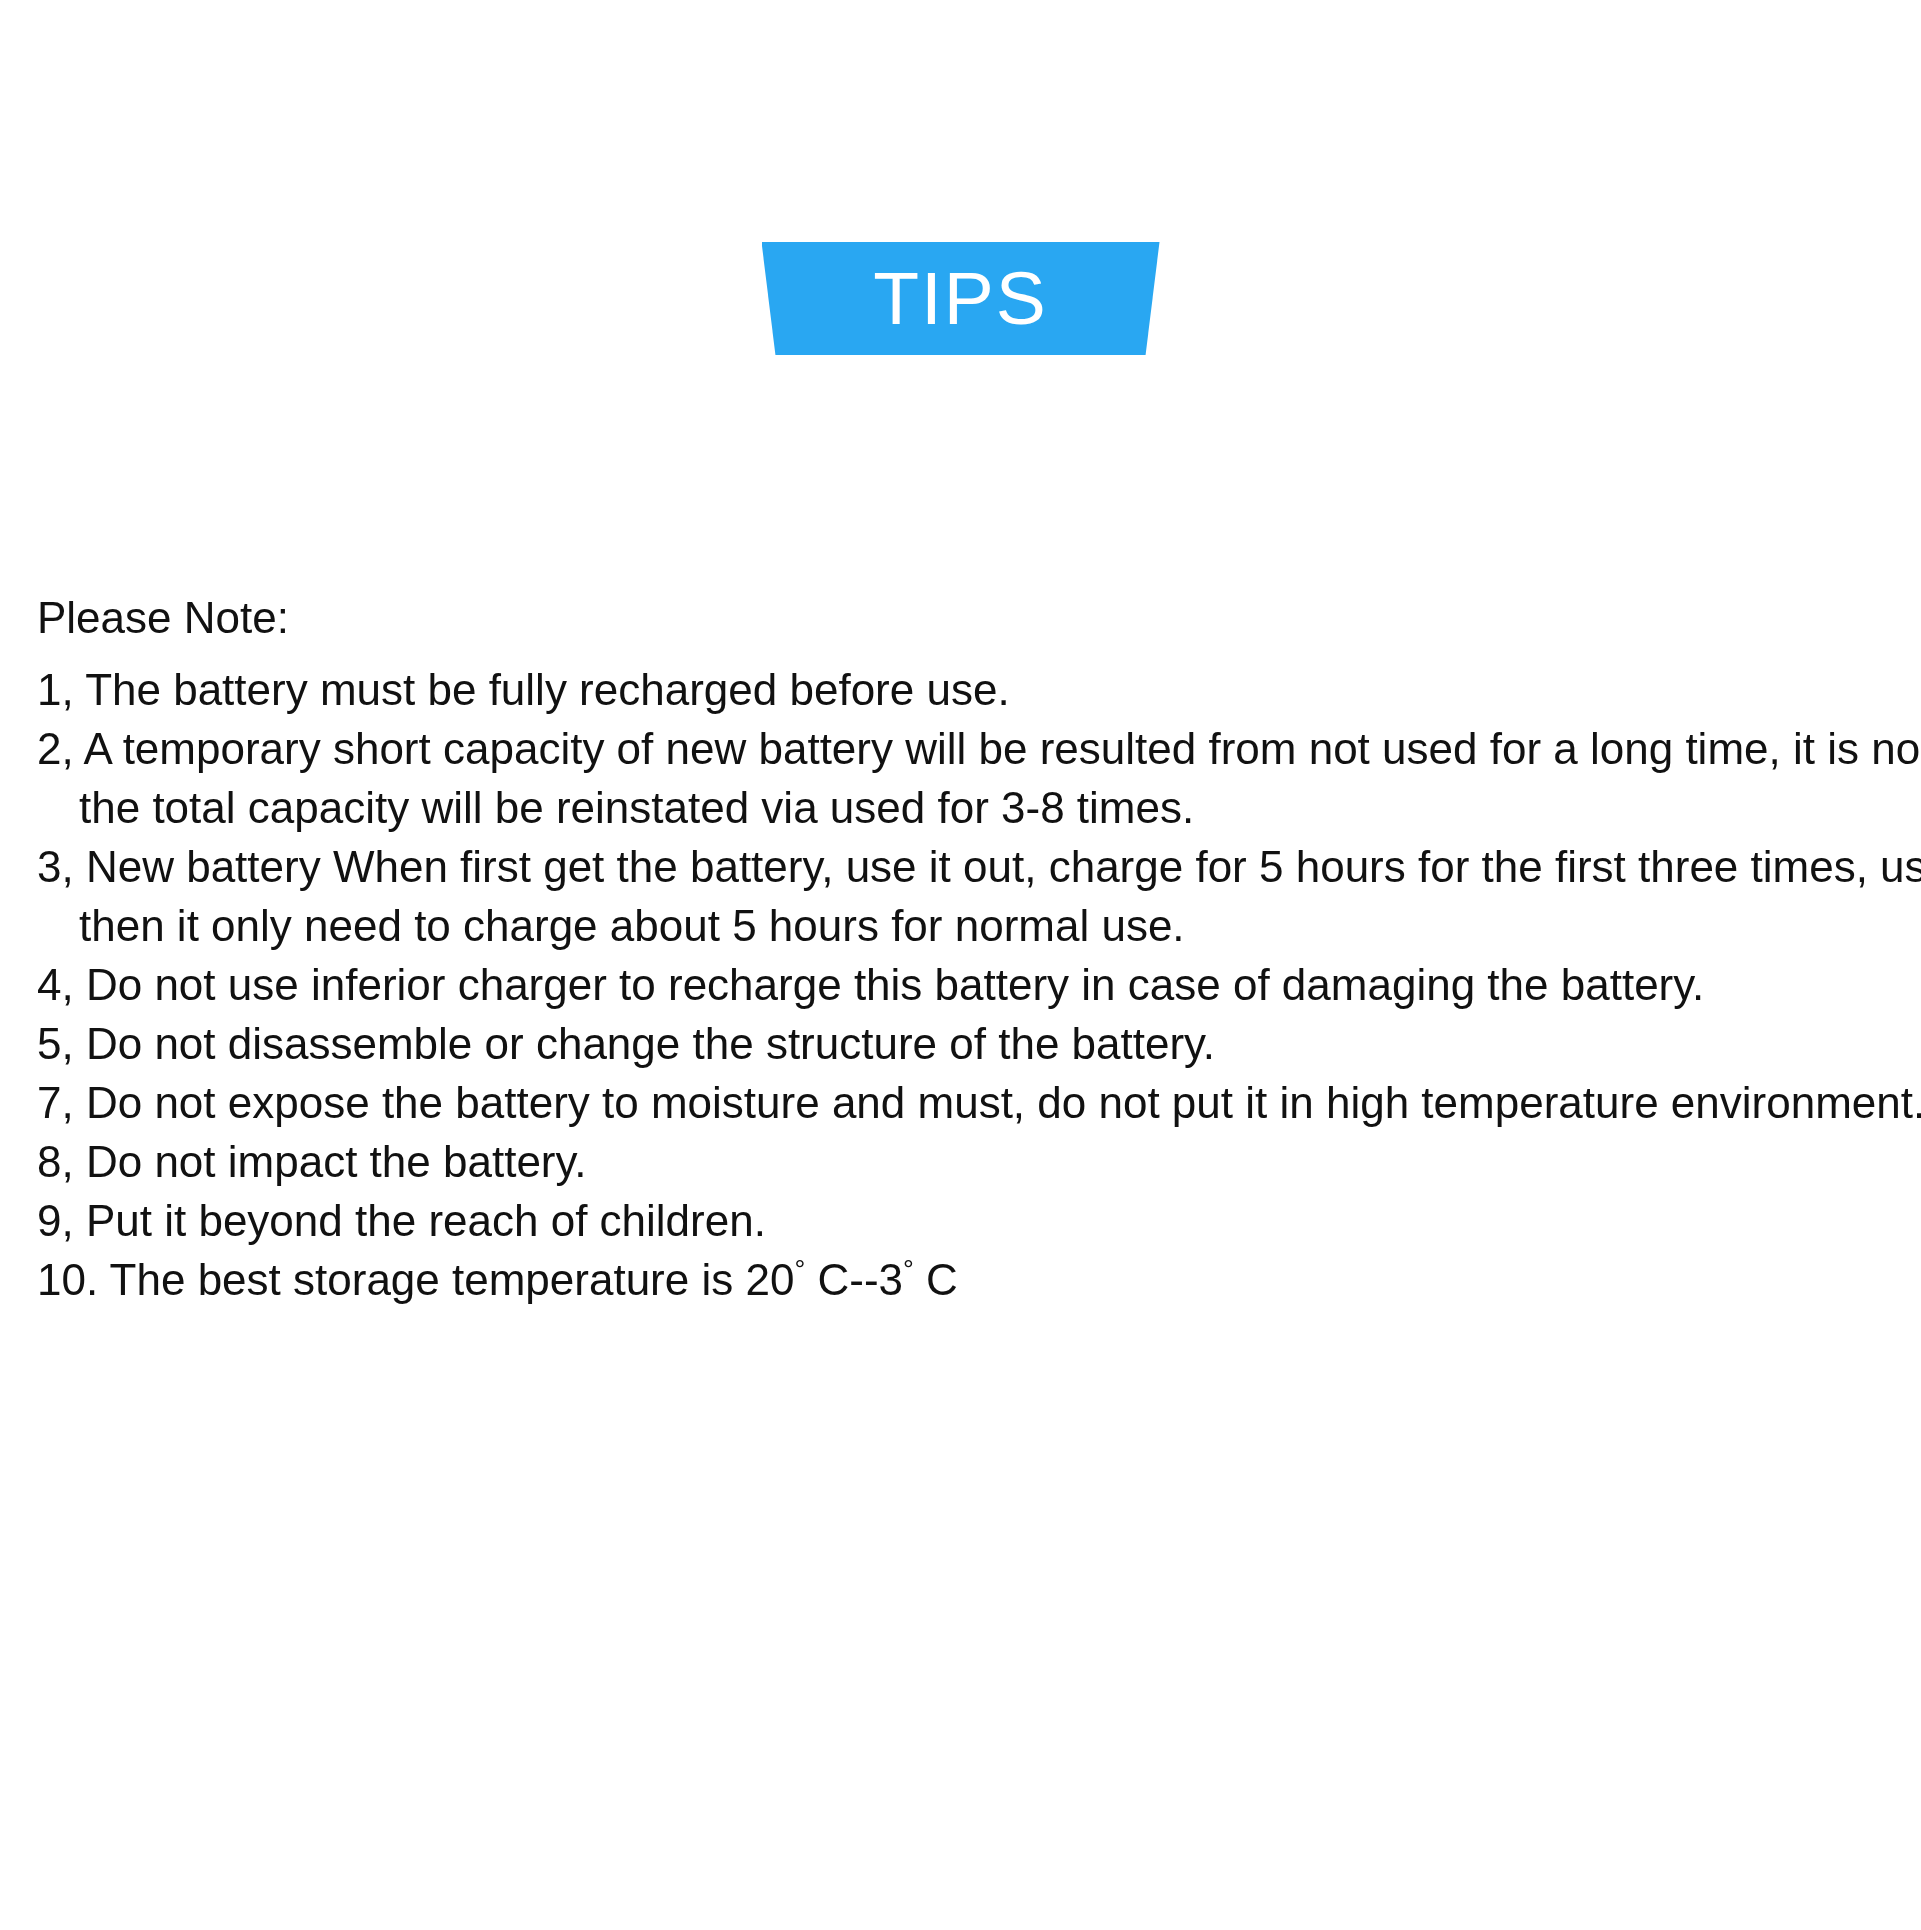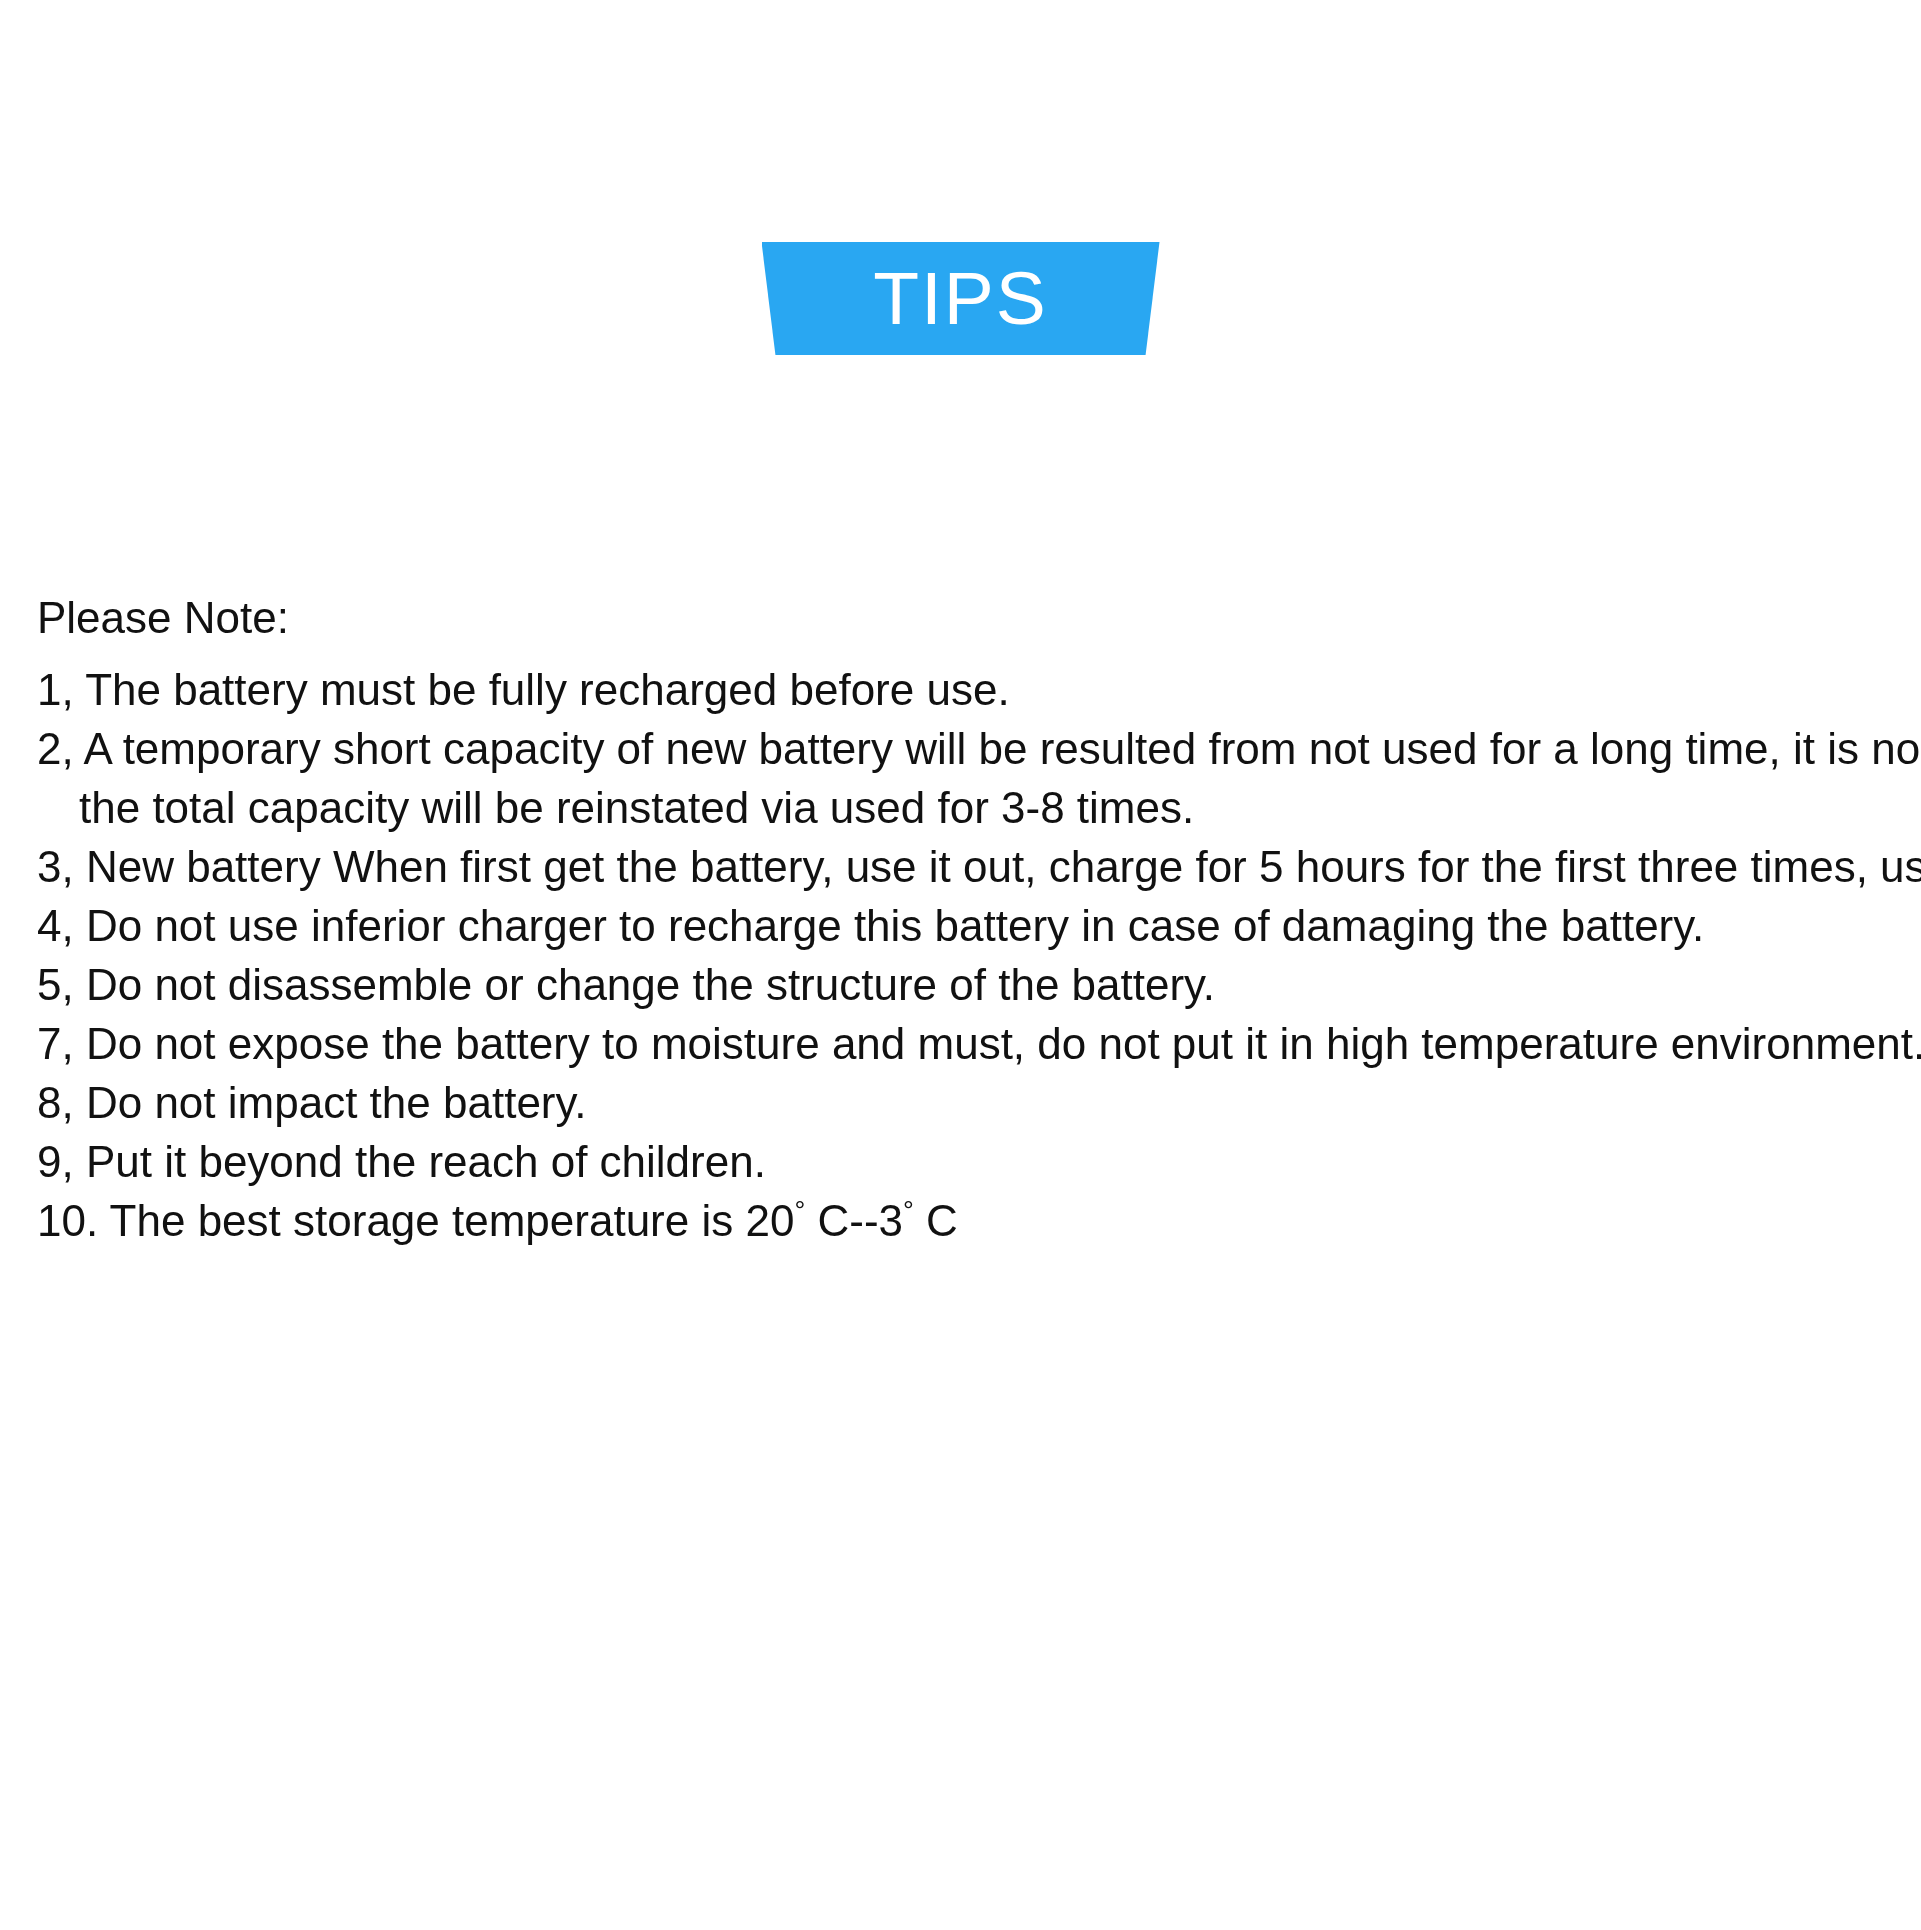--- a/index.html
+++ b/index.html
@@ -91,20 +91,21 @@
     </div>
   </div>
 
   <div class="note-block">
     <div class="note-title">Please Note:</div>
 
     <div class="note-line">1, The battery must be fully recharged before use.</div>
     <div class="note-line">2, A temporary short capacity of new battery will be resulted from not used for a long time, it is normal,</div>
     <div class="note-line indent">the total capacity will be reinstated via used for 3-8 times.</div>
     <div class="note-line">3, New battery When first get the battery, use it out, charge for 5 hours for the first three times, use it out again,</div>
+    <div class="note-line indent">then it only need to charge about 5 hours for normal use.</div>
     <div class="note-line">4, Do not use inferior charger to recharge this battery in case of damaging the battery.</div>
     <div class="note-line">5, Do not disassemble or change the structure of the battery.</div>
     <div class="note-line">7, Do not expose the battery to moisture and must, do not put it in high temperature environment.</div>
     <div class="note-line">8, Do not impact the battery.</div>
     <div class="note-line">9, Put it beyond the reach of children.</div>
 
     <div class="note-line">
       <span>10. The best storage temperature is 20</span><span class="deg">°</span><span> C--3</span><span class="deg">°</span><span> C</span>
     </div>
   </div>

